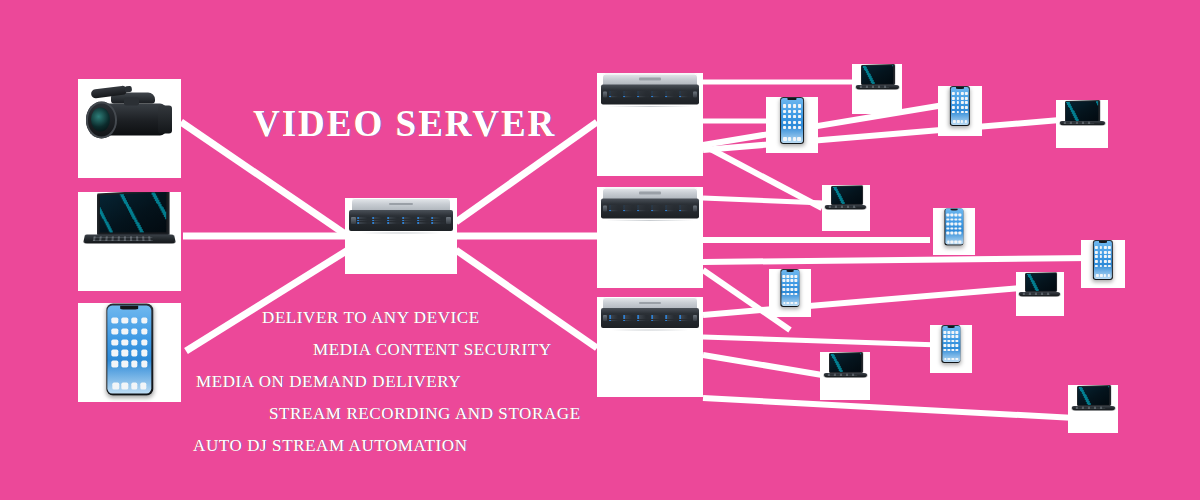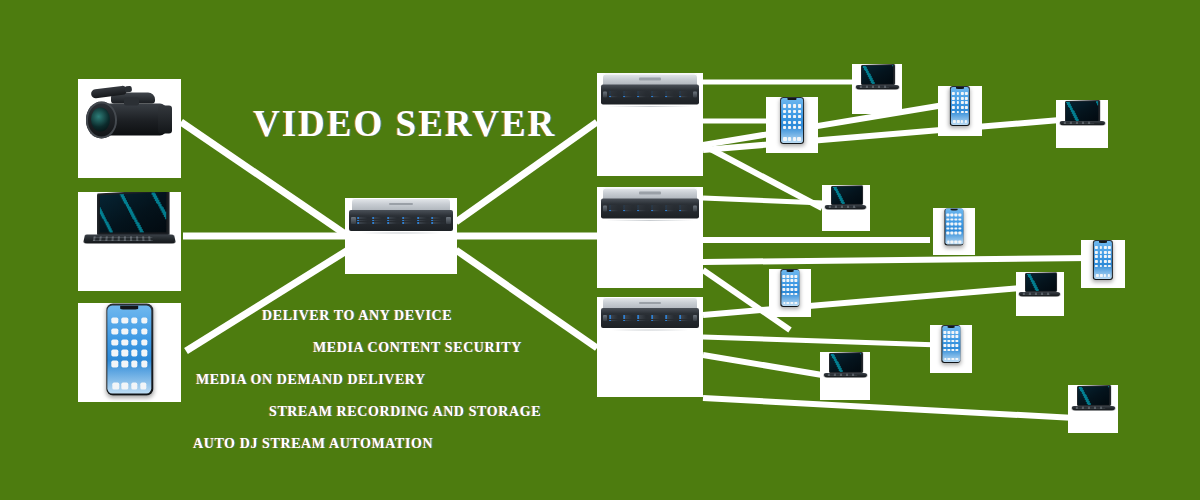--- a/index.html
+++ b/index.html
@@ -4,21 +4,21 @@
 <style>
   html, body {
     margin: 0;
     padding: 0;
     background: #000000;
   }
   #stage {
     position: relative;
     width: 1200px;
     height: 500px;
-    background: #4d7c0f;
+    background: #ec4899;
     overflow: hidden;
     font-family: "Liberation Serif", "DejaVu Serif", serif;
   }
 
   
   #links {
     position: absolute;
     left: 0; top: 0;
     width: 1200px; height: 500px;
     pointer-events: none;
@@ -44,22 +44,22 @@
   }
   #page-title {
     left: 253px;
     top: 102px;
     font-size: 37px;
     letter-spacing: 2px;
   }
   .feature {
     position: absolute;
     color: #ffffff;
-    font-weight: 700;
-    font-size: 14px;
+    font-weight: 400;
+    font-size: 17px;
     white-space: nowrap;
     letter-spacing: .6px;
     font-family: "Liberation Serif", "DejaVu Serif", serif;
     text-shadow: -1px 0 rgba(255,150,70,.5), 1px 0 rgba(90,150,255,.5);
   }
 
   
 
   .art { position: absolute; left: 0; top: 0; width: 100%; height: 100%; }
 

